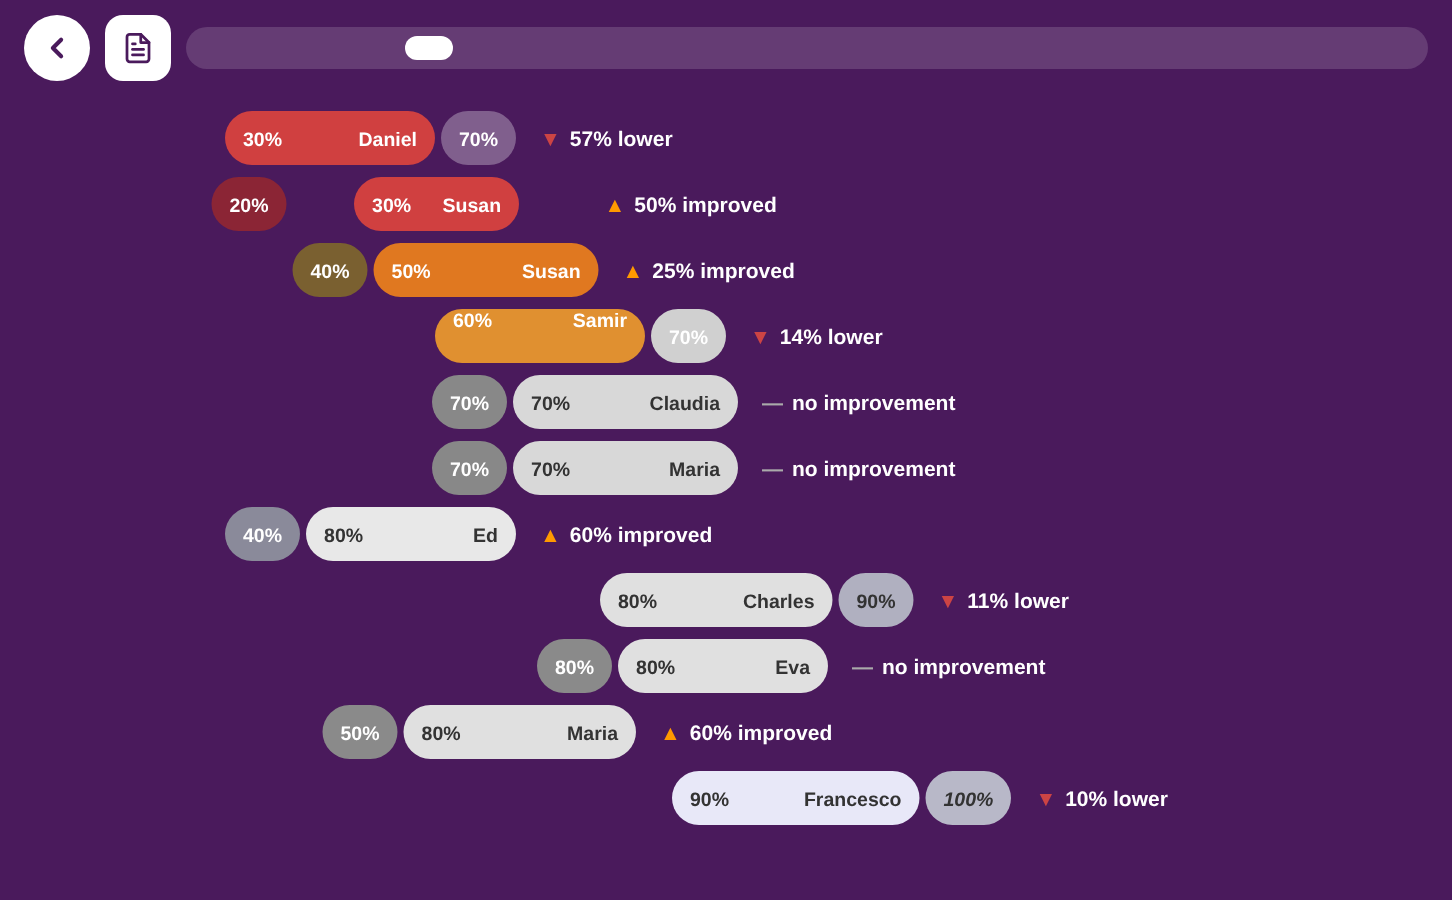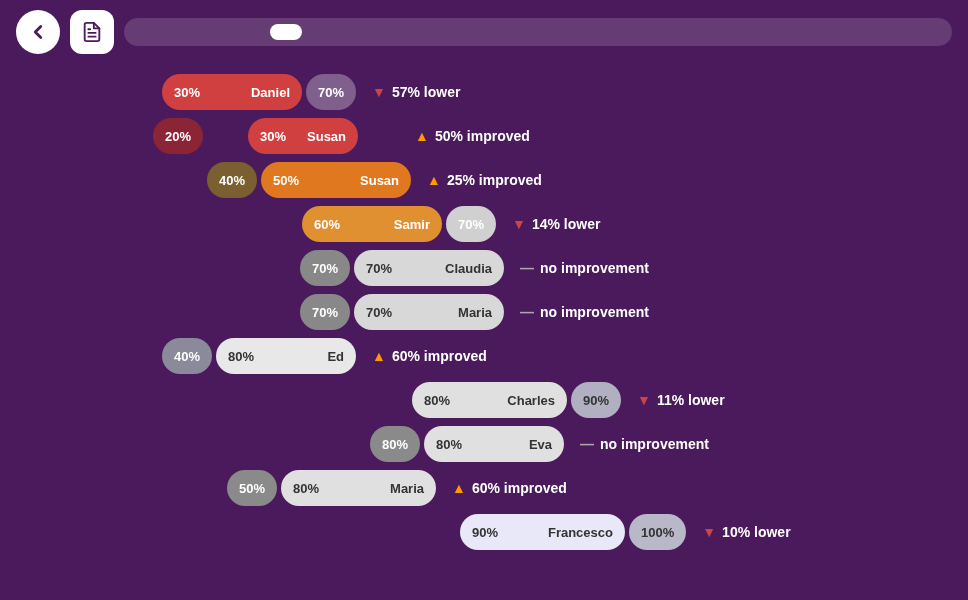--- a/index.html
+++ b/index.html
@@ -62,21 +62,21 @@
       white-space: nowrap;
     }
     .nav-item.active {
       background: white;
       color: #4a1a5c;
       font-weight: bold;
     }
 
     
     .main {
-      padding: 10px 32px;
+      padding: 10px 20px;
       position: relative;
     }
 
     
     .row {
       display: flex;
       align-items: center;
       margin-bottom: 10px;
       position: relative;
     }
@@ -146,21 +146,21 @@
     <span style="flex:1;"></span>
     <span>Susan</span>
   </div>
       <div style="margin-left:16px; font-size:14px; font-weight:bold; color:white; white-space:nowrap; display:flex; align-items:center; gap:6px;">
     <span style="color:#ff9900;">▲</span>
     <span>25% improved</span>
   </div>
     </div>
     <div class="row" style="margin-bottom: 8px;">
       <div style="width:270px; flex-shrink:0;"></div>
-      <div style="background:#e09030; height:36px; border-radius:18px; width:140px; display:flex; align-items:center; padding:0 12px; font-size:13px; font-weight:bold; color:white; flex-shrink:0;">
+      <div style="background:#e09030; height:36px; border-radius:18px; width:140px; display:flex; padding:0 12px; font-size:13px; font-weight:bold; color:white; flex-shrink:0;">
     <span>60%</span>
     <span style="flex:1;"></span>
     <span>Samir</span>
   </div>
       <div style="background:#d0d0d0; height:36px; border-radius:18px; display:flex; align-items:center; justify-content:center; padding:0 12px; font-size:13px; font-weight:bold; color:white; margin-left:4px; flex-shrink:0;">70%</div>
       <div style="margin-left:16px; font-size:14px; font-weight:bold; color:white; white-space:nowrap; display:flex; align-items:center; gap:6px;">
     <span style="color:#cc4444;">▼</span>
     <span>14% lower</span>
   </div>
     </div>
@@ -242,19 +242,19 @@
     <span>60% improved</span>
   </div>
     </div>
     <div class="row" style="margin-bottom: 8px;">
       <div style="width:428px; flex-shrink:0;"></div>
       <div style="background:#e8e8f8; height:36px; border-radius:18px; width:165px; display:flex; align-items:center; padding:0 12px; font-size:13px; font-weight:bold; color:#333; flex-shrink:0;">
     <span>90%</span>
     <span style="flex:1;"></span>
     <span>Francesco</span>
   </div>
-      <div style="background:#b8b8c8; height:36px; border-radius:18px; display:flex; align-items:center; justify-content:center; padding:0 12px; font-size:13px; font-weight:bold; color:#333; margin-left:4px; flex-shrink:0;">100%</div>
+      <div style="background:#b8b8c8; height:36px; border-radius:18px; display:flex; align-items:center; justify-content:center; padding:0 12px; font-size:13px; font-weight:bold; color:#333; margin-left:4px; flex-shrink:0;font-style:italic;">100%</div>
       <div style="margin-left:16px; font-size:14px; font-weight:bold; color:white; white-space:nowrap; display:flex; align-items:center; gap:6px;">
     <span style="color:#cc4444;">▼</span>
     <span>10% lower</span>
   </div>
     </div>
   </div>
 
 </body></html>

